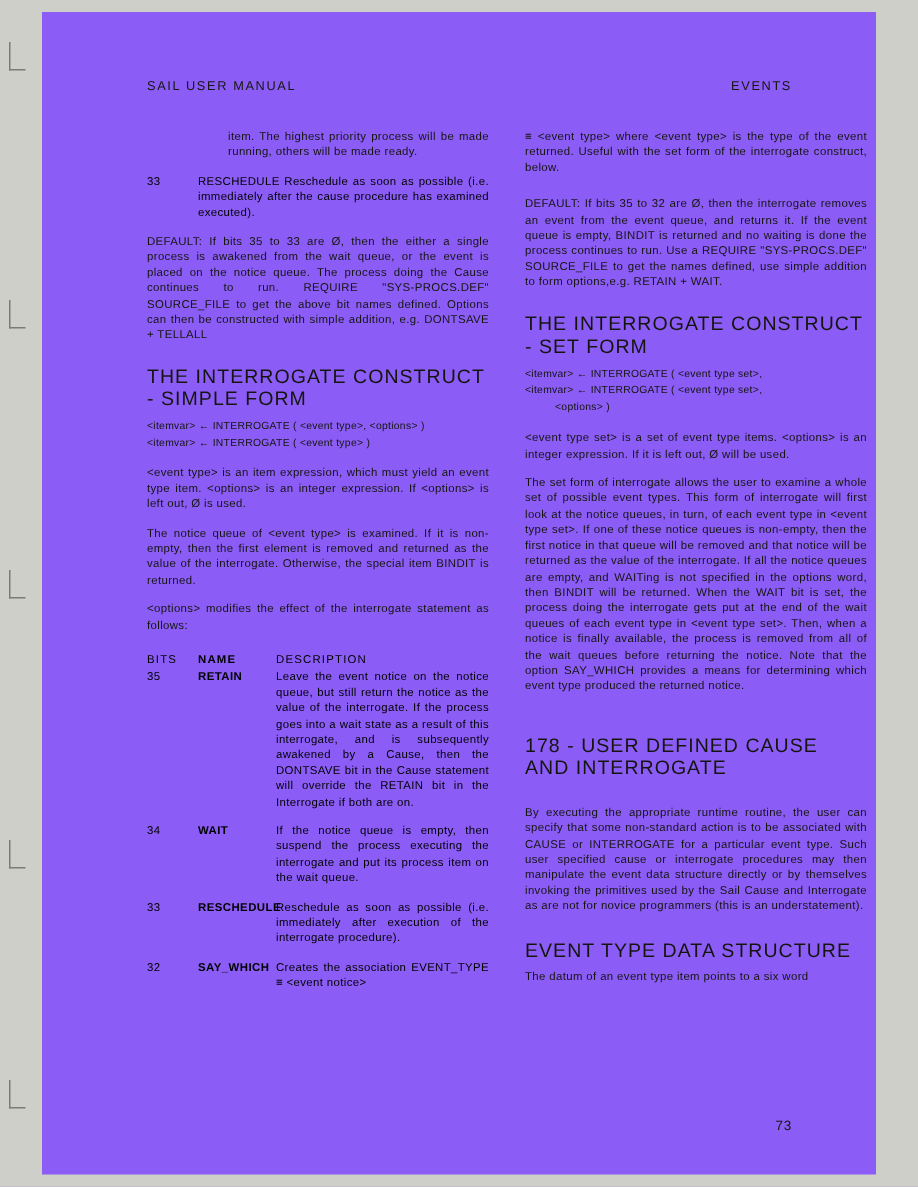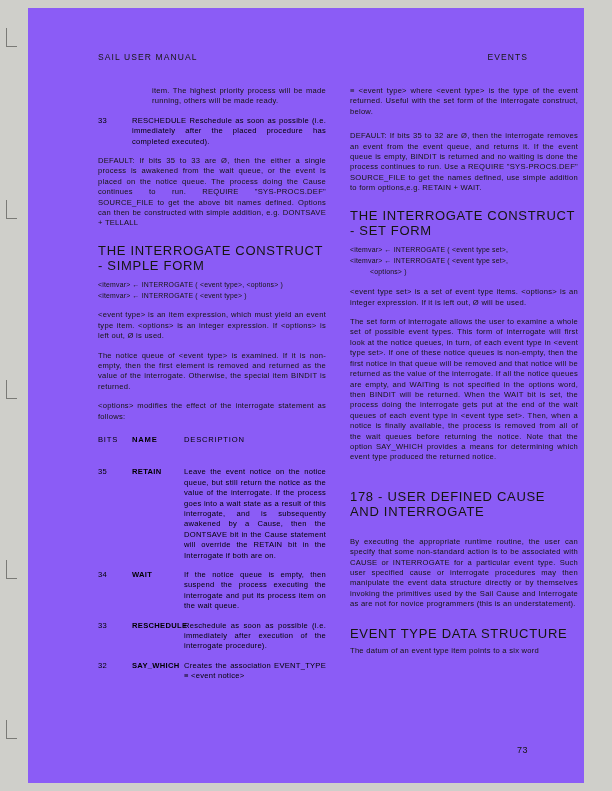--- a/index.html
+++ b/index.html
@@ -28,21 +28,21 @@
   .sec.big{margin-top:20px;}
   .mono{font-size:6.9px;line-height:9.2px;letter-spacing:.2px;margin:0 0 2px 0;color:#15150f;}
   .indent{margin-left:20px;}
 
   
   .trow{display:flex;margin-bottom:9px;}
   .tnum{width:34px;flex:none;font-size:7.6px;line-height:10.4px;letter-spacing:.3px;}
   .tname{width:52px;flex:none;font-size:7.6px;line-height:10.4px;letter-spacing:.3px;font-weight:bold;}
   .tdesc{flex:1;font-size:7.6px;line-height:10.4px;text-align:justify;letter-spacing:.25px;}
   .thead .tdesc, .thead .tname, .thead .tnum{letter-spacing:.8px;}
-  .thead{margin-bottom:22px;}
+  .thead{margin-bottom:1px;}
 
   
   .topblock{margin-left:54px;}
   .itemrow{display:flex;margin-bottom:9px;}
   .itemrow .tnum{width:34px;}
   .itemrow .tbody{flex:1;font-size:7.6px;line-height:10.4px;text-align:justify;letter-spacing:.25px;}
 </style>
 </head>
 <body>
 
@@ -64,21 +64,21 @@
     <div class="cols">
 
       <div class="col left">
 
         <div class="topblock">
           <p>item. The highest priority process will be made running, others will be made ready.</p>
         </div>
 
         <div class="itemrow">
           <div class="tnum">33</div>
-          <div class="tbody">RESCHEDULE Reschedule as soon as possible (i.e. immediately after the placed procedure has completed executed).</div>
+          <div class="tbody">RESCHEDULE Reschedule as soon as possible (i.e. immediately after the cause procedure has examined executed).</div>
         </div>
 
         <p>DEFAULT: If bits 35 to 33 are Ø, then the either a single process is awakened from the wait queue, or the event is placed on the notice queue. The process doing the Cause continues to run. REQUIRE "SYS-PROCS.DEF" SOURCE_FILE to get the above bit names defined. Options can then be constructed with simple addition, e.g. DONTSAVE + TELLALL</p>
 
         <div class="sec">THE INTERROGATE CONSTRUCT - SIMPLE FORM</div>
 
         <div class="mono">&lt;itemvar&gt; ← INTERROGATE ( &lt;event type&gt;, &lt;options&gt; )</div>
         <div class="mono" style="margin-bottom:10px;">&lt;itemvar&gt; ← INTERROGATE ( &lt;event type&gt; )</div>
 
         <p>&lt;event type&gt; is an item expression, which must yield an event type item. &lt;options&gt; is an integer expression. If &lt;options&gt; is left out, Ø is used.</p>

